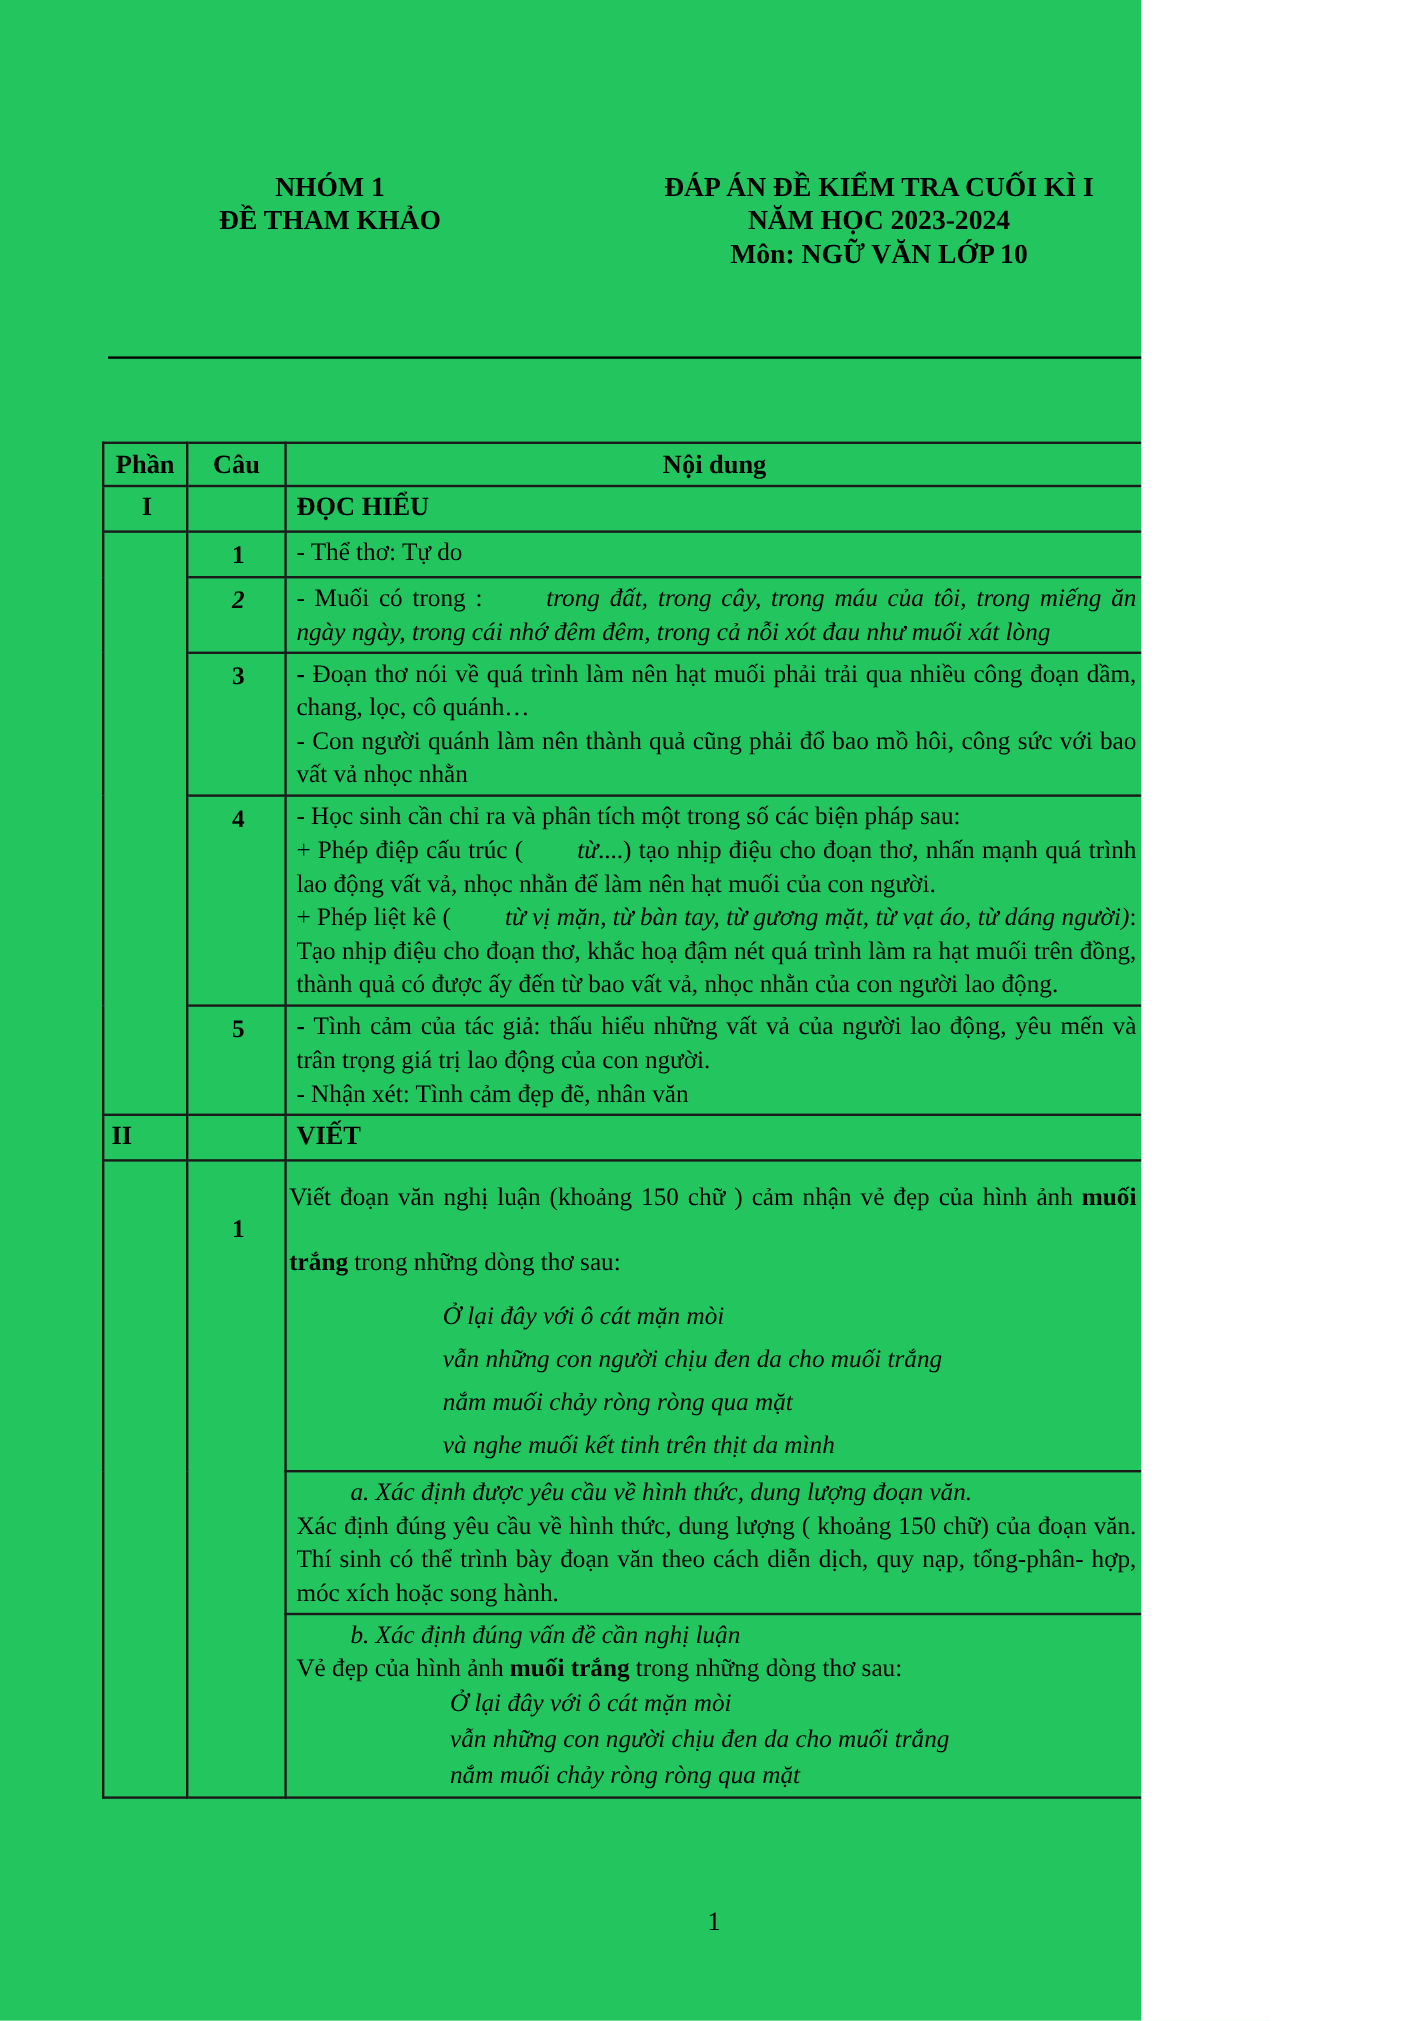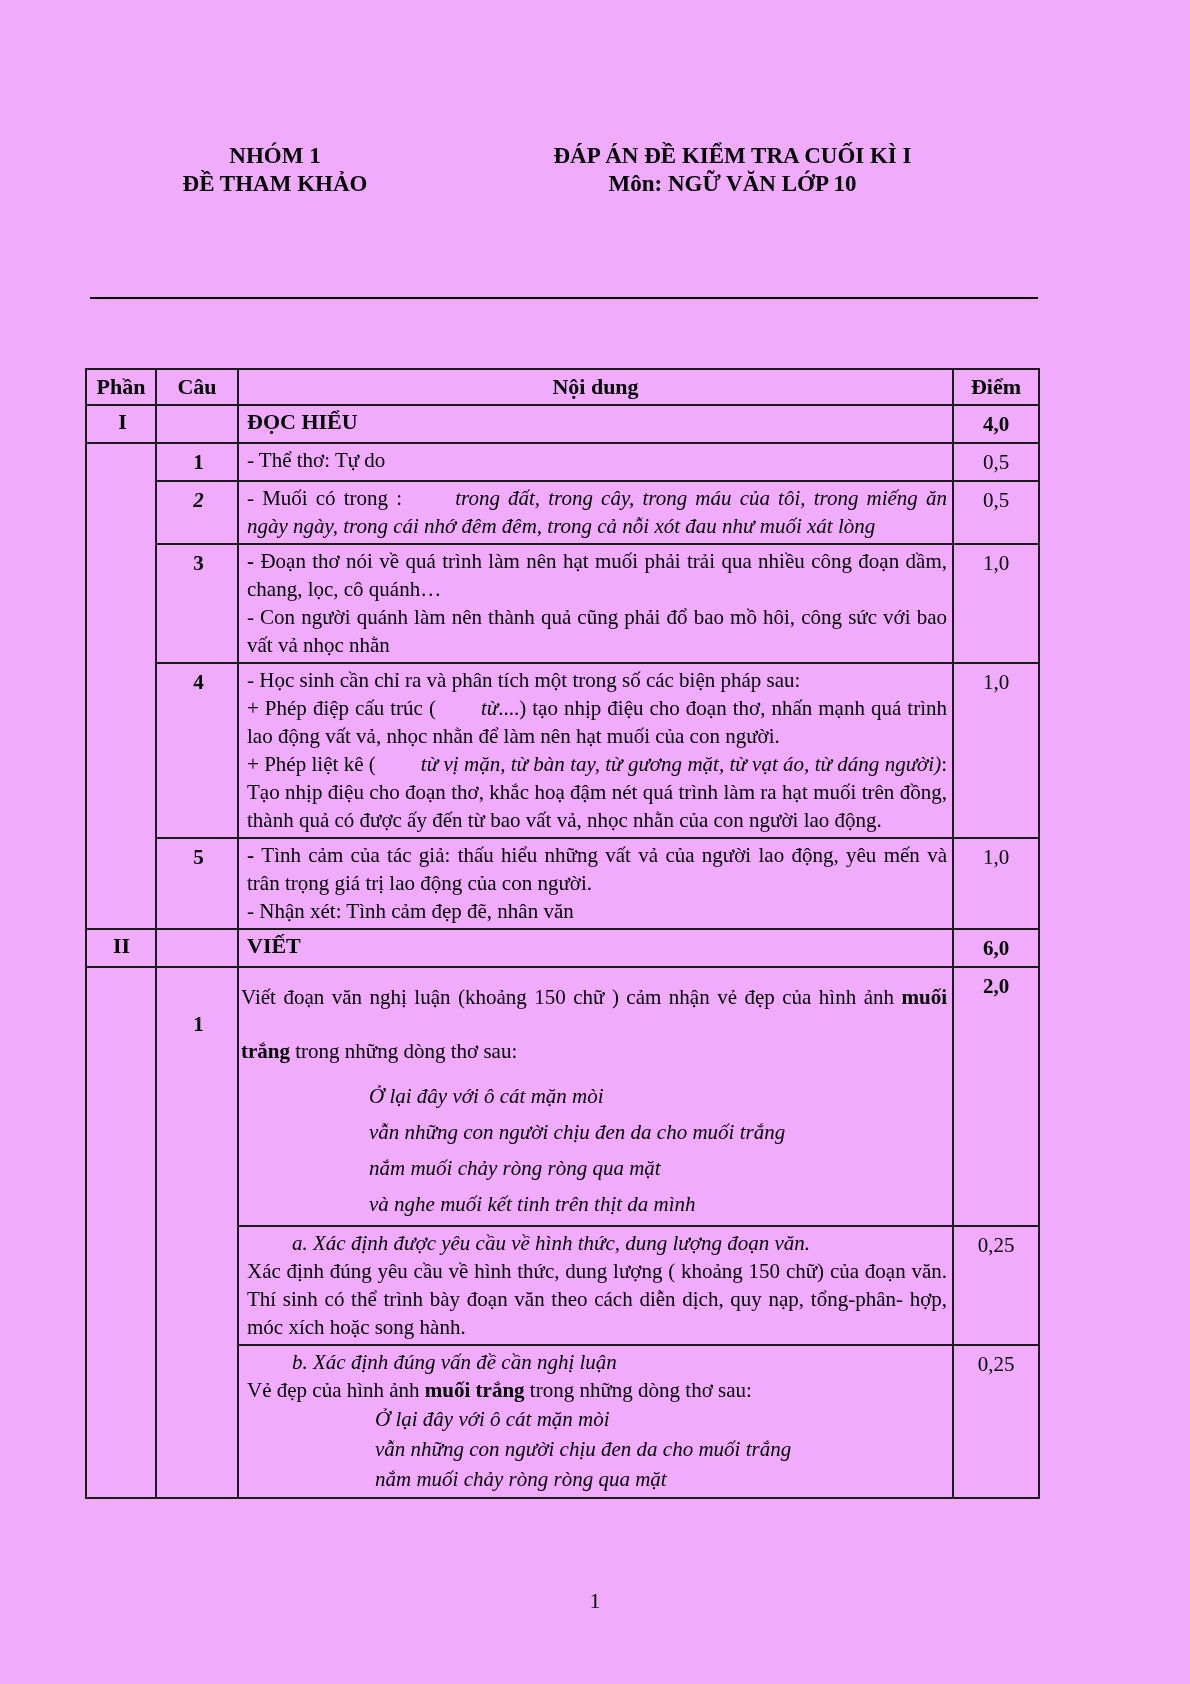--- a/index.html
+++ b/index.html
@@ -1,17 +1,17 @@
 <!DOCTYPE html>
 <html><head>
 <meta charset="utf-8">
 <style>
   html, body { margin:0; padding:0; background:#ffffff; }
   .page {
-    position:relative; width:1190px; height:1684px; background:#f0abfc;
+    position:relative; width:951px; height:1684px; background:#22c55e;
     color:#000; font-family:"Liberation Serif", "DejaVu Serif", serif;
     overflow:hidden;
   }
   
   .hdr-left {
     position:absolute; left:150px; top:142px; width:250px;
     text-align:center; font-weight:bold; font-size:23px; line-height:28px;
   }
   .hdr-center {
     position:absolute; left:440px; top:142px; width:585px;
@@ -34,21 +34,21 @@
   col.c-cau  { width:82px; }
   col.c-nd   { width:715px; }
   col.c-diem { width:86px; }
   .answers th, .answers td {
     border:2px solid #1a1a1a; vertical-align:top; padding:2px 5px 3px 8px;
   }
   .answers th {
     font-size:22px; font-weight:bold; text-align:center; padding:3px 2px;
   }
   td.phan { font-weight:bold; text-align:center; font-size:22px; }
-  td.phan-ii { font-weight:bold; text-align:left; font-size:22px; padding-left:26px; }
+  td.phan-ii { font-weight:bold; text-align:left; font-size:22px; padding-left:6px; }
   td.cau { font-weight:bold; text-align:center; font-size:21px; padding-top:4px; }
   td.cau-italic { font-style:italic; }
   td.cau-viet { padding-top:42px; }
   td.section-title { font-weight:bold; font-size:22px; }
   td.diem { text-align:center; padding:4px 2px;border-radius:15px; }
   td.diem.bold { font-weight:bold; }
   td.nd { text-align:justify; }
   td.nd p { margin:0; }
   .it { font-style:italic;margin-left:45px; }
   .bd { font-weight:bold; }
@@ -68,20 +68,21 @@
 
 <div class="page">
 
   <div class="hdr-left">
     <div>NHÓM 1</div>
     <div>ĐỀ THAM KHẢO</div>
   </div>
 
   <div class="hdr-center">
     <div>ĐÁP ÁN ĐỀ KIỂM TRA CUỐI KÌ I</div>
+    <div>NĂM HỌC 2023-2024</div>
     <div>Môn: NGỮ VĂN LỚP 10</div>
   </div>
 
   <div class="rule"></div>
 
   <table class="answers">
     <colgroup>
       <col class="c-phan">
         <col class="c-cau">
         <col class="c-nd">

